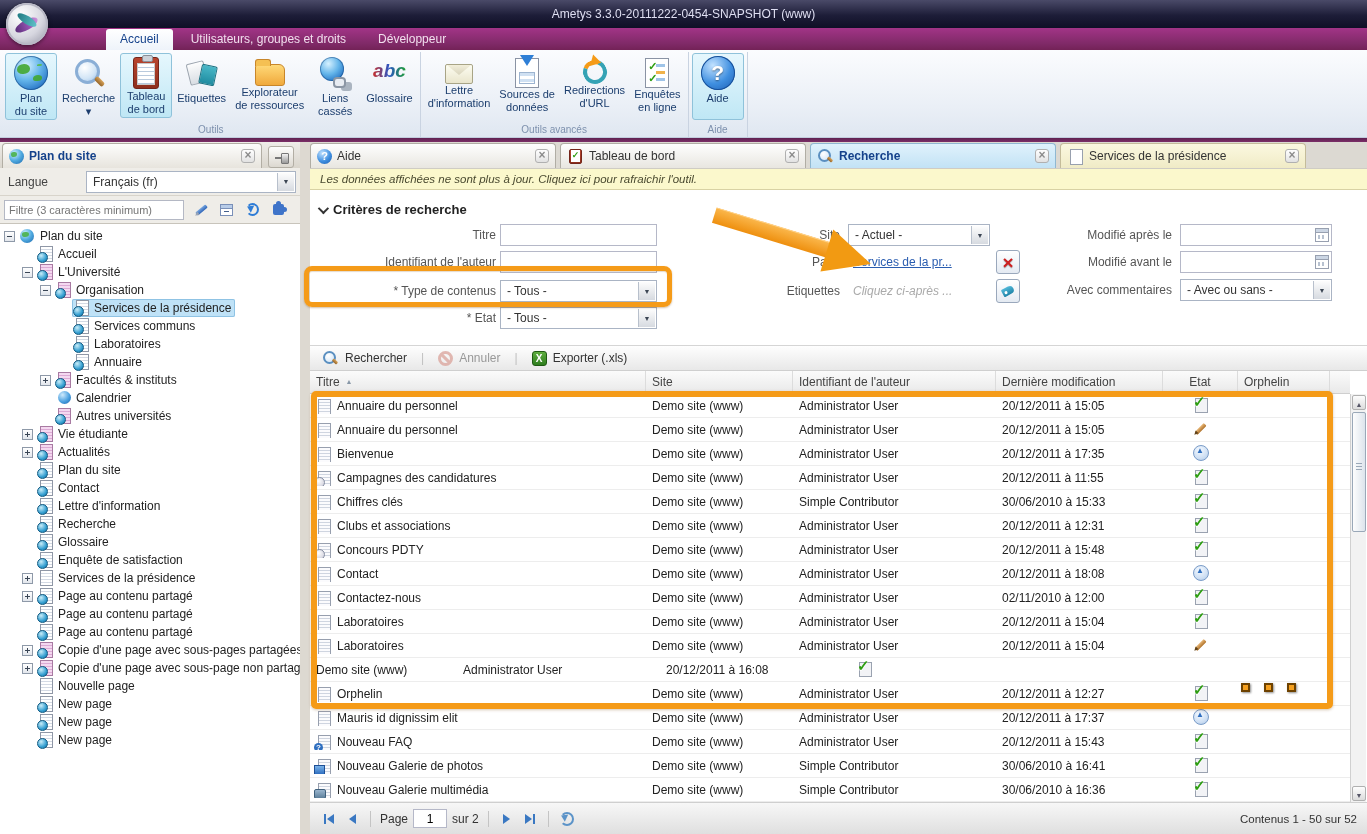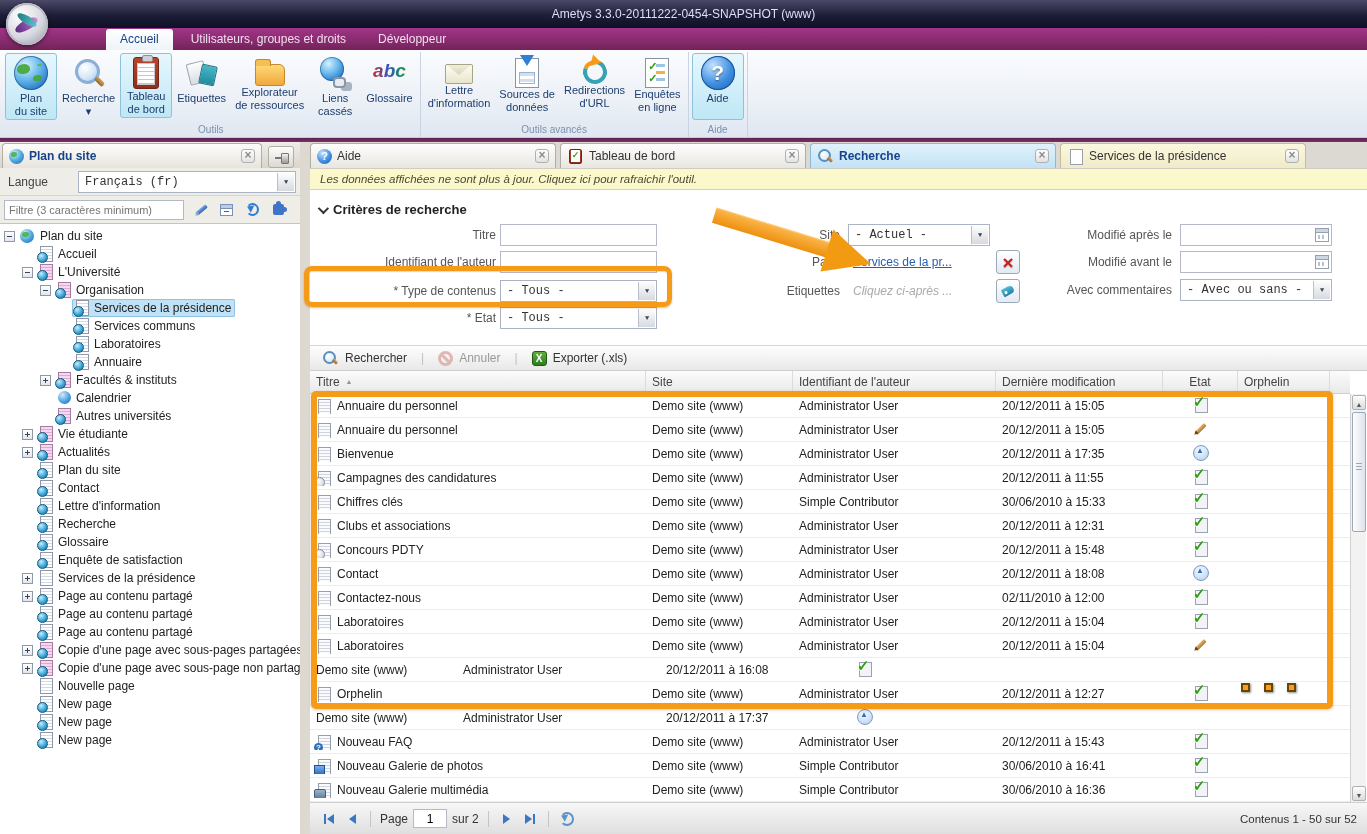--- a/index.html
+++ b/index.html
@@ -133,21 +133,21 @@
     position:relative;flex:none;}
   .mini-x::before{content:"\00D7";position:absolute;left:0;right:0;top:-2px;text-align:center;color:#8c8c8c;
     font-size:12px;font-weight:bold;}
   .pin-box{margin-left:6px;width:26px;height:22px;border:1px solid #b2aea4;border-radius:3px;
     background:linear-gradient(#fdfdfc,#dcd8d0);display:flex;align-items:center;justify-content:center;}
   .pin-icon{width:13px;height:9px;position:relative;}
   .pin-icon::before{content:"";position:absolute;left:0;top:4px;width:6px;height:2px;background:#777;}
   .pin-icon::after{content:"";position:absolute;left:6px;top:0;width:6px;height:9px;background:linear-gradient(#f2f2f2,#9a9a9a);
     border:1px solid #777;border-radius:1px;}
   .side-langue{position:absolute;left:0;top:26px;width:300px;height:28px;background:#efede8;
-    border-bottom:1px solid #d8d4cb;display:flex;align-items:center;padding:0 4px 0 8px;}
+    border-bottom:1px solid #d8d4cb;display:flex;align-items:center;padding:0 4px 0 8px;gap:8px;}
   .side-langue .lab{color:#444;width:70px;}
   .langue-sel{flex:1;}
   .side-filter{position:absolute;left:0;top:54px;width:300px;height:27px;display:flex;align-items:center;
     padding:0 4px;gap:6px;background:#efede8;}
   .filter-input{width:180px;height:20px;border:1px solid #b4b8c4;padding:0 4px;font-size:11px;color:#555;
     font-family:"Liberation Sans",sans-serif;}
   .fbtn{width:20px;height:20px;display:flex;align-items:center;justify-content:center;}
   .fi-edit{width:14px;height:14px;position:relative;}
   .fi-edit::before{content:"";position:absolute;left:2px;top:5px;width:13px;height:4px;border-radius:1px;
     background:linear-gradient(#7aa8e0,#2e64b8);transform:rotate(-40deg);}
@@ -201,21 +201,21 @@
 
   
   .criteria{position:absolute;left:0;top:48px;width:937px;height:155px;background:#fff;}
   .crit-head{position:absolute;left:8px;top:12px;display:flex;align-items:center;gap:7px;font-weight:bold;
     font-size:13px;color:#222;}
   .chev{width:8px;height:8px;border-right:2px solid #333;border-bottom:2px solid #333;transform:rotate(45deg) translateY(-2px);}
   .flabel{position:absolute;color:#555;font-size:12px;text-align:right;height:22px;line-height:22px;}
   .finput{position:absolute;height:22px;border:1px solid #b5b8c8;background:#fff;font-size:12px;padding:0 4px;
     font-family:"Liberation Sans",sans-serif;}
   .selbox{position:relative;height:22px;border:1px solid #aab4c4;background:#fff;display:flex;align-items:center;
-    padding:0 22px 0 6px;font-size:12px;color:#333;font-family:Liberation Mono, monospace;}
+    padding:0 22px 0 6px;font-size:12px;color:#333;}
   .selbox.abs{position:absolute;}
   .dd{position:absolute;right:1px;top:1px;bottom:1px;width:17px;border-left:1px solid #b8c0cc;
     background:linear-gradient(#fdfdfd,#d6dae0);display:flex;align-items:center;justify-content:center;}
   .dd::before{content:"\25BC";font-size:7px;color:#3c4654;}
   .plink{position:absolute;height:22px;line-height:22px;color:#2a5db0;text-decoration:underline;font-size:12px;}
   .ph-italic{position:absolute;height:22px;line-height:22px;color:#aaa;font-style:italic;font-size:12px;}
   .sqbtn{position:absolute;width:24px;height:24px;border:1px solid #9aa8bc;border-radius:3px;
     background:linear-gradient(#ffffff,#e4eaf2);display:flex;align-items:center;justify-content:center;}
   .xglyph{color:#cc1f1f;font-size:19px;font-weight:bold;line-height:1;text-shadow:0 1px 1px rgba(0,0,0,.3);}
   .tagglyph{width:12px;height:8px;background:linear-gradient(#52b8d8,#1f84a8);border-radius:1px 4px 4px 1px;
@@ -898,20 +898,24 @@
         <span class="rowic doc"></span>
         <span class="ct">Orphelin</span>
       </div>
       <div class="c w-site">Demo site (www)</div>
       <div class="c w-author">Administrator User</div>
       <div class="c w-modif">20/12/2011 à 12:27</div>
       <div class="c w-etat"><span class="stic valid"></span></div>
       <div class="c w-orph"></div>
     </div>
       <div class="row">
+      <div class="c t-title w-title">
+        <span class="rowic doc"></span>
+        <span class="ct">Mauris id dignissim elit</span>
+      </div>
       <div class="c w-site">Demo site (www)</div>
       <div class="c w-author">Administrator User</div>
       <div class="c w-modif">20/12/2011 à 17:37</div>
       <div class="c w-etat"><span class="stic proposed"></span></div>
       <div class="c w-orph"></div>
     </div>
       <div class="row">
       <div class="c t-title w-title">
         <span class="rowic faq"></span>
         <span class="ct">Nouveau FAQ</span>

